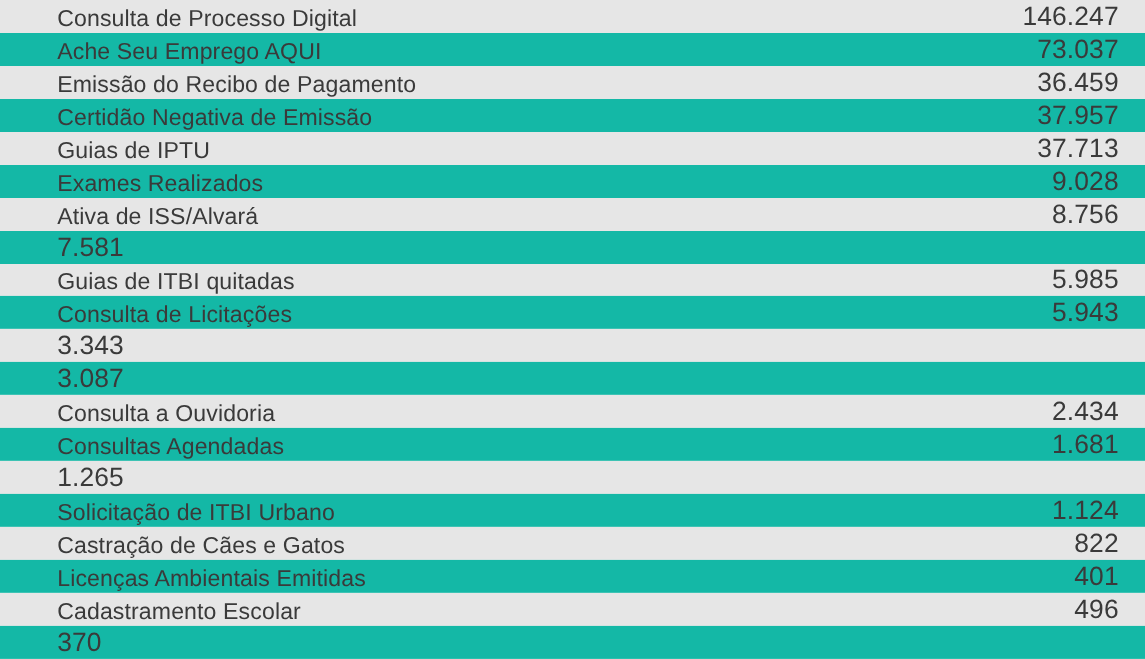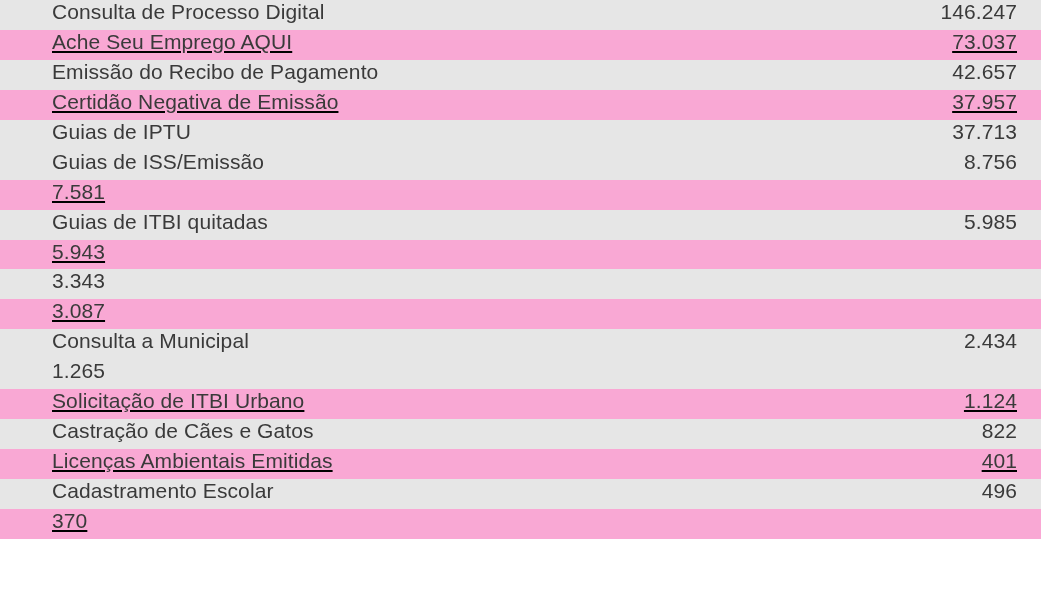--- a/index.html
+++ b/index.html
@@ -12,94 +12,102 @@
       background: #ffffff;
       width: 1041px;
       height: 599px;
       overflow: hidden;
     }
     .table {
       width: 100%;
     }
     .row {
       display: flex;
-      align-items: flex-start;
+      align-items: flex-end;
       height: 29.95px;
       padding-left: 52px;
       padding-right: 24px;
     }
     .row.odd {
       background-color: #e6e6e6;
     }
     .row.even {
-      background-color: #f9a8d4;
-      text-decoration: underline;
+      background-color: #14b8a6;
     }
     .label {
       flex: 1;
       font-size: 21px;
       color: #3a3a3a;
       font-weight: 400;
       letter-spacing: 0.1px;
     }
     .value {
-      font-size: 21px;
+      font-size: 24px;
       color: #3a3a3a;
       font-weight: 400;
       text-align: right;
       letter-spacing: 0.1px;
     }
   </style>
 </head>
 <body>
 
 <div class="table">
   <div class="row odd">
     <span class="label">Consulta de Processo Digital</span>
     <span class="value">146.247</span>
   </div>
   <div class="row even">
     <span class="label">Ache Seu Emprego AQUI</span>
     <span class="value">73.037</span>
   </div>
   <div class="row odd">
     <span class="label">Emissão do Recibo de Pagamento</span>
-    <span class="value">42.657</span>
+    <span class="value">36.459</span>
   </div>
   <div class="row even">
     <span class="label">Certidão Negativa de Emissão</span>
     <span class="value">37.957</span>
   </div>
   <div class="row odd">
     <span class="label">Guias de IPTU</span>
     <span class="value">37.713</span>
   </div>
+  <div class="row even">
+    <span class="label">Exames Realizados</span>
+    <span class="value">9.028</span>
+  </div>
   <div class="row odd">
-    <span class="label">Guias de ISS/Emissão</span>
+    <span class="label">Ativa de ISS/Alvará</span>
     <span class="value">8.756</span>
   </div>
   <div class="row even">
     <span class="value">7.581</span>
   </div>
   <div class="row odd">
     <span class="label">Guias de ITBI quitadas</span>
     <span class="value">5.985</span>
   </div>
   <div class="row even">
+    <span class="label">Consulta de Licitações</span>
     <span class="value">5.943</span>
   </div>
   <div class="row odd">
     <span class="value">3.343</span>
   </div>
   <div class="row even">
     <span class="value">3.087</span>
   </div>
   <div class="row odd">
-    <span class="label">Consulta a Municipal</span>
+    <span class="label">Consulta a Ouvidoria</span>
     <span class="value">2.434</span>
+  </div>
+  <div class="row even">
+    <span class="label">Consultas Agendadas</span>
+    <span class="value">1.681</span>
   </div>
   <div class="row odd">
     <span class="value">1.265</span>
   </div>
   <div class="row even">
     <span class="label">Solicitação de ITBI Urbano</span>
     <span class="value">1.124</span>
   </div>
   <div class="row odd">
     <span class="label">Castração de Cães e Gatos</span>

